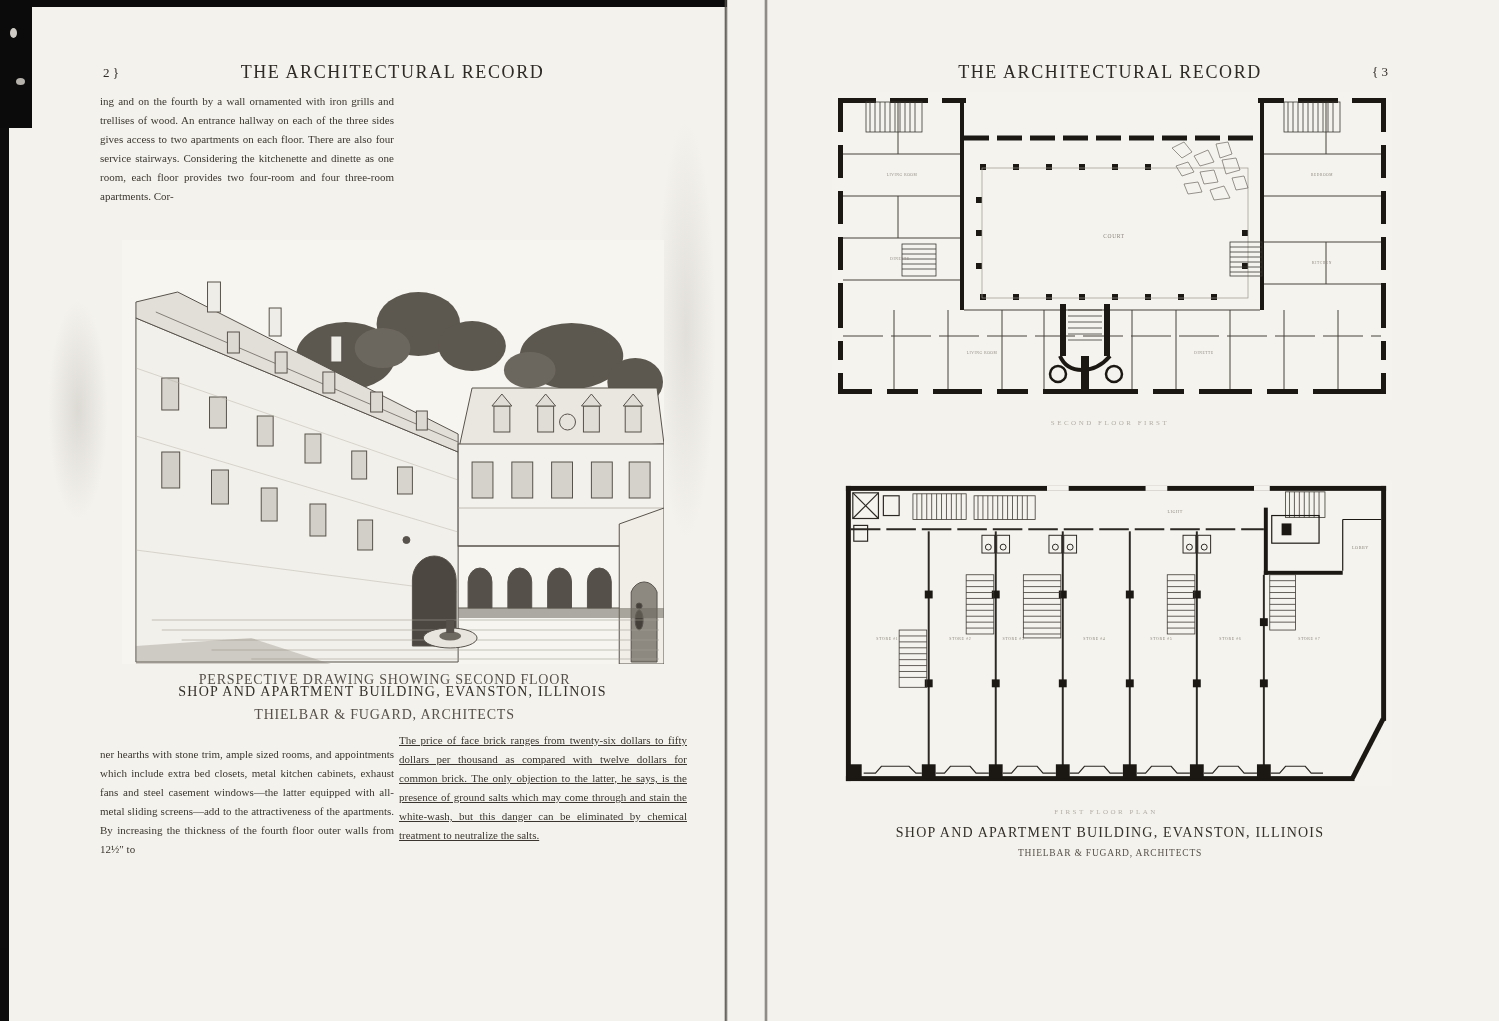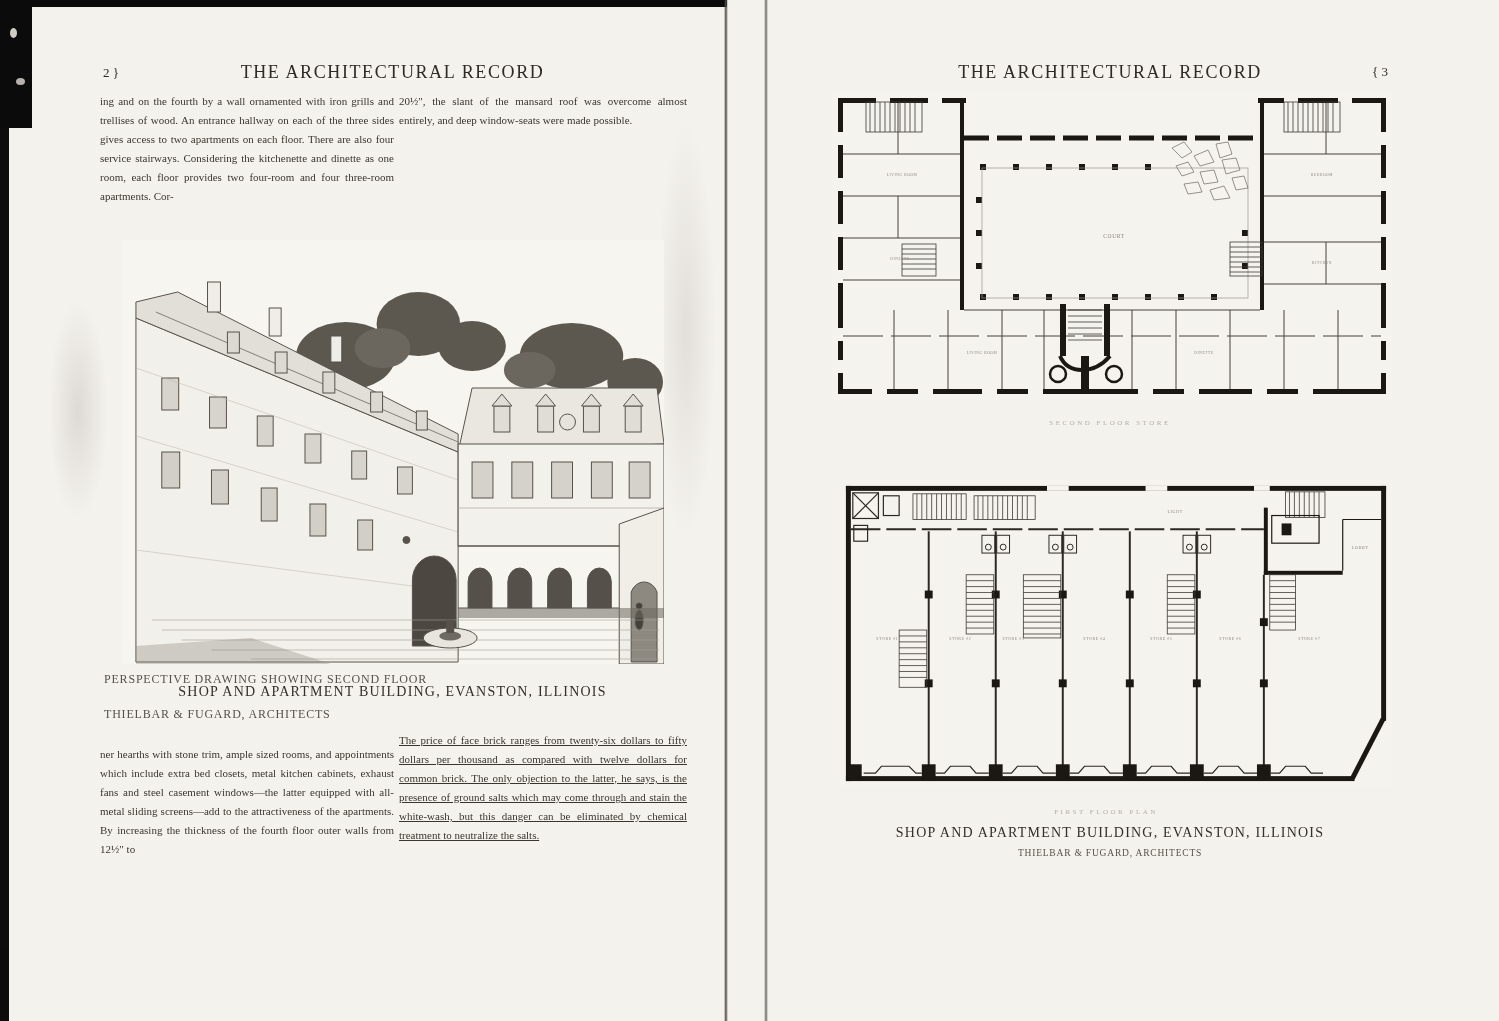--- a/index.html
+++ b/index.html
@@ -28,21 +28,21 @@
   
   .col { position:absolute; font-size:11px; line-height:18.9px; text-align:justify; color:#3a362f; }
   .col p { margin:0; }
   .col p.indent { text-indent:15px; }
   .c1t { left:100px; top:92px;  width:294px; }
   .c2t { left:399px; top:92px;  width:288px; }
   .c1b { left:100px; top:745px; width:294px; }
   .c2b { left:399px; top:731px; width:288px;text-decoration:underline; }
 
   
-  .cap-small  { position:absolute; left:104px; width:585px; text-align:left; font-size:12px; letter-spacing:.8px; color:#56514a; }
+  .cap-small  { position:absolute; left:92px; width:585px; text-align:center; font-size:14px; letter-spacing:.8px; color:#56514a; }
   .cap-line1  { top:672px; }
   .cap-line2  { position:absolute; left:100px; top:684px; width:585px; text-align:center; font-size:14px; letter-spacing:1.2px; color:#332f29; }
   .cap-line3  { top:707px; }
 
   
   .plan-faint-cap { position:absolute; width:560px; text-align:center; font-size:7px; letter-spacing:2.5px; color:#b3afa7; }
   .pfc-top { left:830px; top:419px; }
   .pfc-bot { left:826px; top:808px; }
   .rcap1 { position:absolute; left:780px; top:825px; width:660px; text-align:center; font-size:14px; letter-spacing:1.2px; color:#332f29; }
   .rcap2 { position:absolute; left:780px; top:848px; width:660px; text-align:center; font-size:9.5px; letter-spacing:.8px; color:#56514a; }
@@ -70,21 +70,20 @@
   <div class="stain1"></div>
   <div class="stain2"></div>
 
   <div class="hdr-left-pagenum">2 }</div>
   <div class="hdr-left-title">THE ARCHITECTURAL RECORD</div>
 
   <div class="col c1t">
     <p>ing and on the fourth by a wall ornamented with iron grills and trellises of wood. An entrance hallway on each of the three sides gives access to two apartments on each floor. There are also four service stairways. Considering the kitchenette and dinette as one room, each floor provides two four-room and four three-room apartments. Cor-</p>
   </div>
   <div class="col c2t">
-    <p>20½″, the slant of the mansard roof was overcome almost entirely, and deep window-seats were made possible.</p>
   </div>
 
   <div class="fig-drawing">
     <svg viewBox="0 0 545 424" preserveAspectRatio="none">
       <rect x="0" y="0" width="545" height="424" fill="#f6f5f0"></rect>
 
       <g fill="#474239" opacity="0.88">
         <ellipse cx="225" cy="116" rx="50" ry="34"></ellipse>
         <ellipse cx="298" cy="84" rx="42" ry="32"></ellipse>
         <ellipse cx="352" cy="106" rx="34" ry="25"></ellipse>
@@ -340,21 +339,21 @@
 
       <text class="plan-label" x="282" y="146" font-size="5.5" text-anchor="middle">COURT</text>
       <text class="plan-label" x="70" y="84" font-size="3.6" text-anchor="middle">LIVING ROOM</text>
       <text class="plan-label" x="68" y="168" font-size="3.6" text-anchor="middle">DINETTE</text>
       <text class="plan-label" x="490" y="84" font-size="3.6" text-anchor="middle">BEDROOM</text>
       <text class="plan-label" x="490" y="172" font-size="3.6" text-anchor="middle">KITCHEN</text>
       <text class="plan-label" x="150" y="262" font-size="3.6" text-anchor="middle">LIVING ROOM</text>
       <text class="plan-label" x="372" y="262" font-size="3.6" text-anchor="middle">DINETTE</text>
     </svg>
   </div>
-  <div class="plan-faint-cap pfc-top">SECOND FLOOR STORE</div>
+  <div class="plan-faint-cap pfc-top">SECOND FLOOR FIRST</div>
 
   <div class="fig-plan1">
     <svg viewBox="0 0 560 310" preserveAspectRatio="none">
       <rect x="0" y="0" width="560" height="310" fill="#f5f3ee"></rect>
       <g fill="#1b1814">
         <rect x="6" y="6" width="548" height="5"></rect>
         <rect x="6" y="6" width="5" height="299"></rect>
         <rect x="549" y="6" width="5" height="238"></rect>
         <rect x="6" y="300" width="516" height="5"></rect>
       </g>

